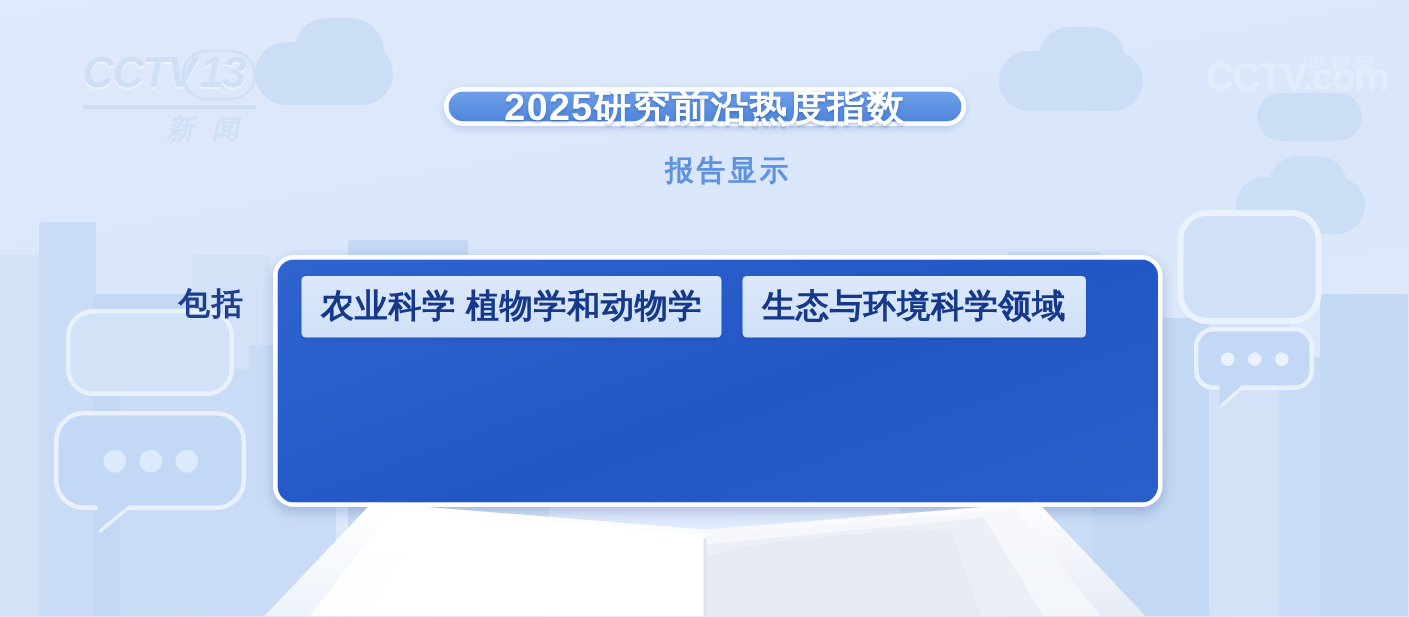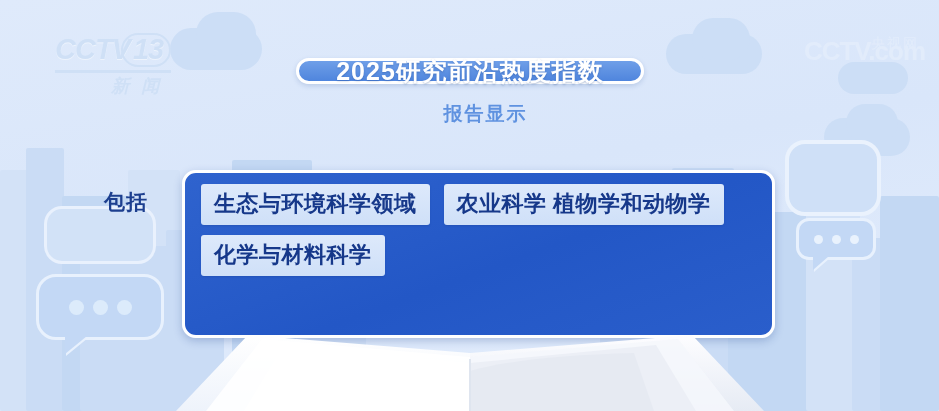--- a/index.html
+++ b/index.html
@@ -125,21 +125,21 @@
     box-shadow:0 2px 4px rgba(120,70,10,.2);
   }
   #orange-banner .t {
     color:#ffffff; font-size:23px; font-weight:bold; letter-spacing:.5px;
     white-space:nowrap;
     text-shadow:0 1px 1px rgba(130,70,10,.3);
   }
 
   
   #include-label {
-    position:absolute; left:104px; top:188px;
+    position:absolute; left:119px; top:188px;
     color:#1d3f8f; font-size:21px; font-weight:bold; letter-spacing:1px;
   }
 
   
   #fields-panel {
     position:absolute; left:182px; top:170px;
     width:593px; height:168px;
     background:linear-gradient(160deg,#2f63ce 0%,#2357c6 55%,#2a5ecb 100%);
     border:3px solid #ffffff;
     border-radius:14px;
@@ -228,26 +228,25 @@
   </div>
 
   <div id="subtitle">报告显示</div>
 
 
   <div id="include-label">包括</div>
 
   <div id="fields-panel">
 
     <div class="field-row">
+      <span class="field-tag">农业科学 植物学和动物学</span>
       <span class="field-tag">生态与环境科学领域</span>
-      <span class="field-tag">农业科学 植物学和动物学</span>
     </div>
 
     <div class="field-row">
-      <span class="field-tag">化学与材料科学</span>
     </div>
 
 
   </div>
 
   <svg id="book" viewBox="0 0 939 82" preserveAspectRatio="none">
     <defs>
       <linearGradient id="pgL" x1="0" y1="0" x2="0" y2="1">
         <stop offset="0%" stop-color="#ffffff"></stop>
           <stop offset="100%" stop-color="#eef3fb"></stop>

